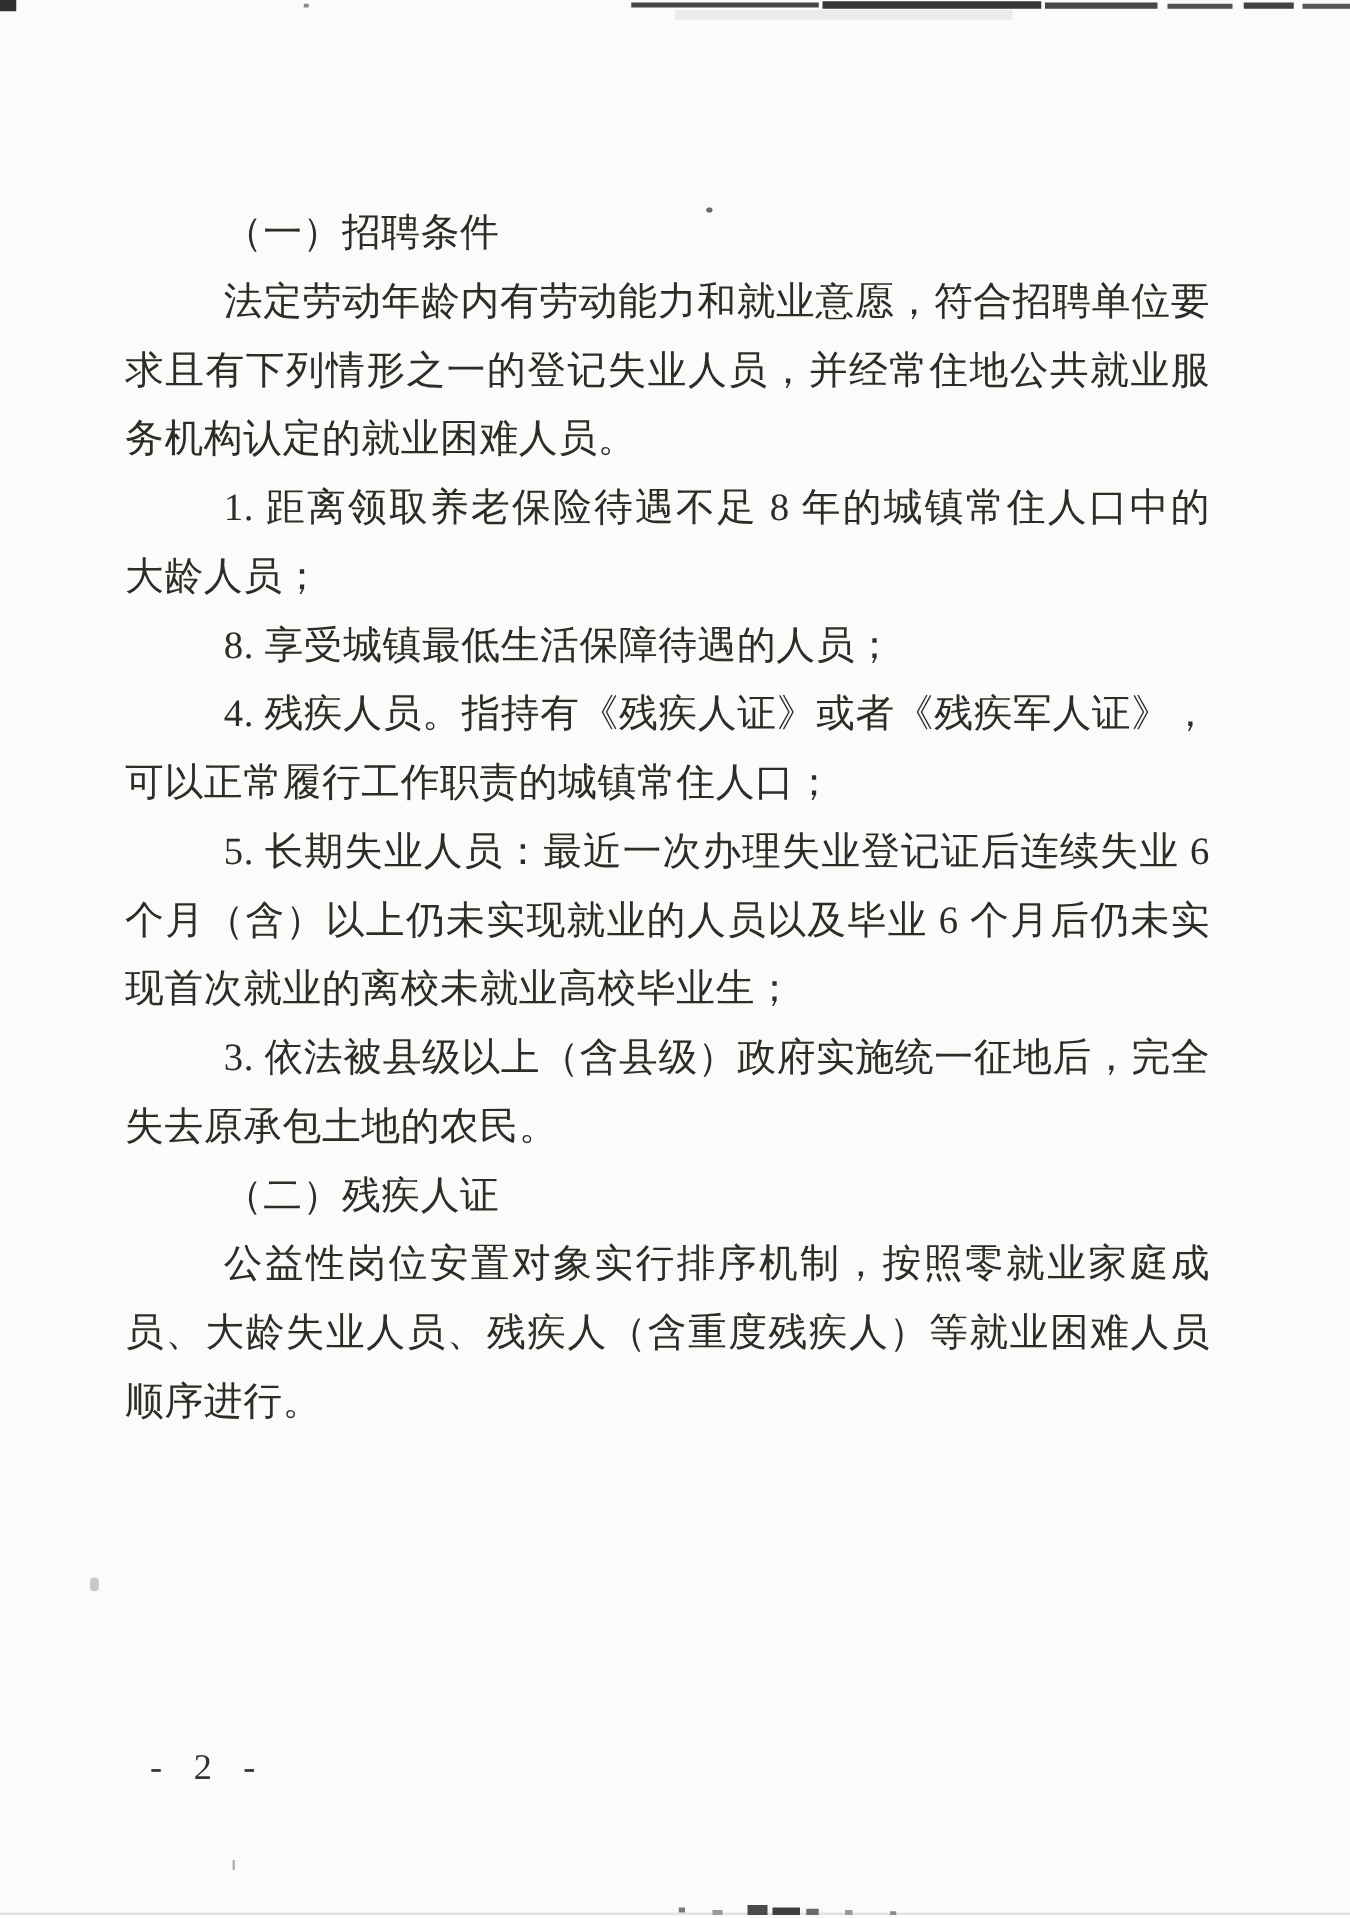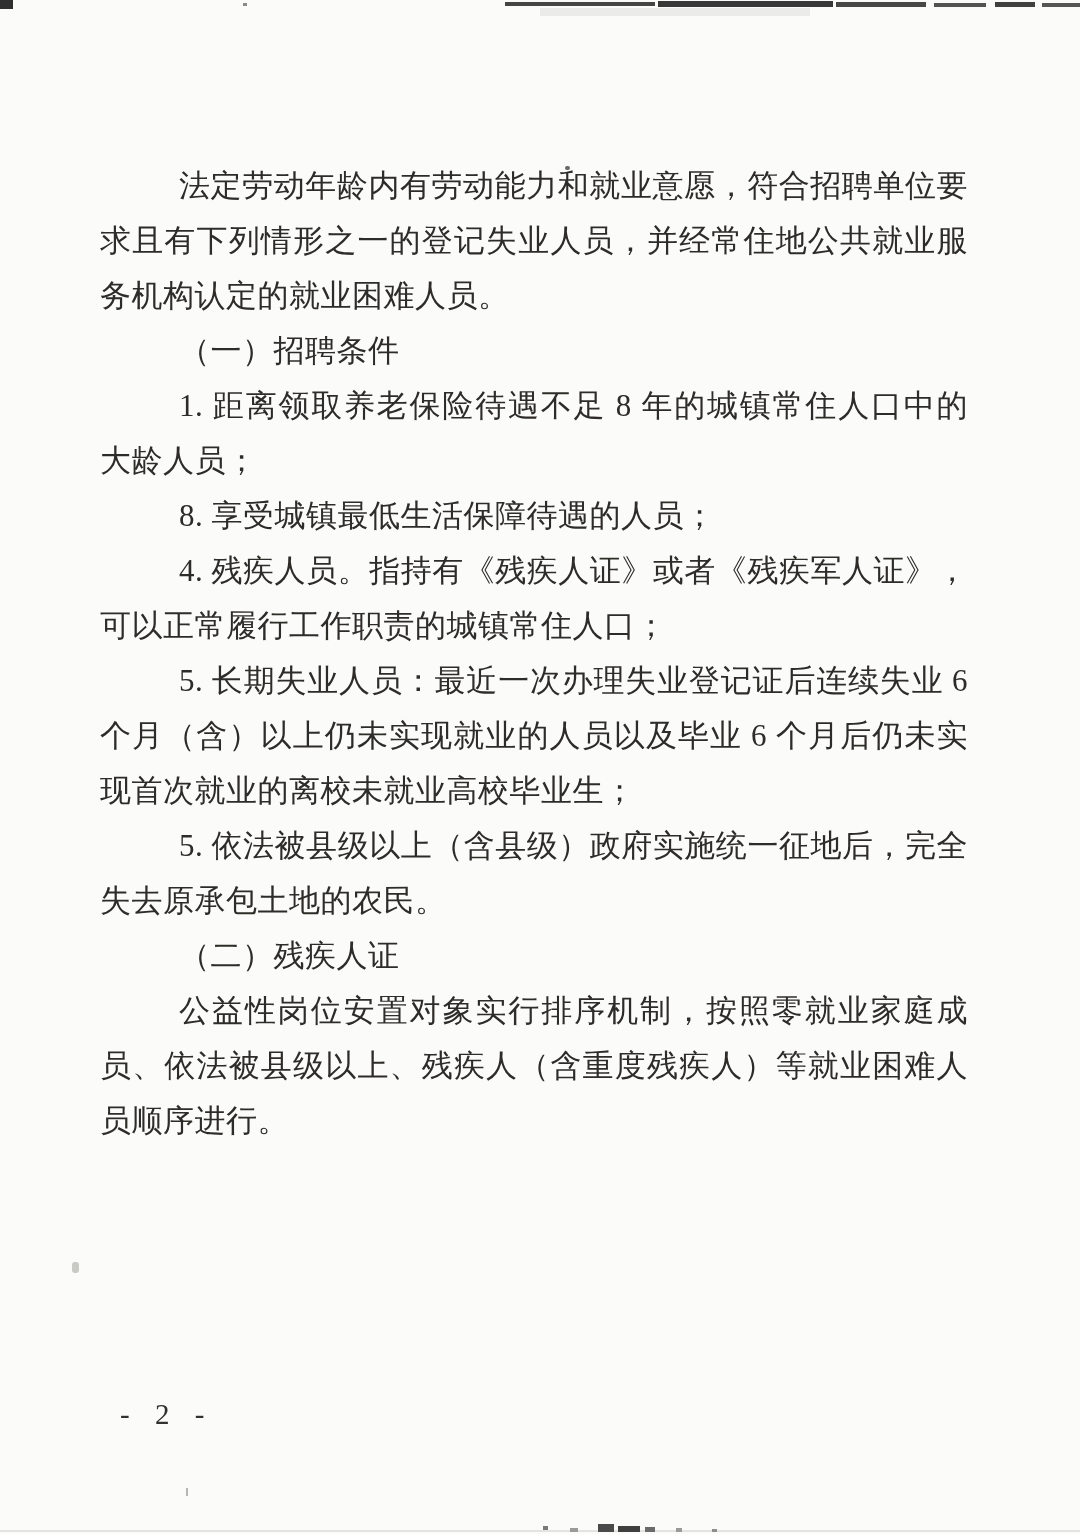--- a/index.html
+++ b/index.html
@@ -84,26 +84,26 @@
   <div class="artifact a-bline"></div>
   <div class="artifact a-b1"></div>
   <div class="artifact a-b2"></div>
   <div class="artifact a-b3"></div>
   <div class="artifact a-b4"></div>
   <div class="artifact a-b5"></div>
   <div class="artifact a-b6"></div>
   <div class="artifact a-b7"></div>
 
   <div class="doc-body">
+    <p>（一）招聘条件</p>
     <p>法定劳动年龄内有劳动能力和就业意愿，符合招聘单位要求且有下列情形之一的登记失业人员，并经常住地公共就业服务机构认定的就业困难人员。</p>
-    <p>（一）招聘条件</p>
     <p>1. 距离领取养老保险待遇不足 8 年的城镇常住人口中的大龄人员；</p>
     <p>8. 享受城镇最低生活保障待遇的人员；</p>
     <p>4. 残疾人员。指持有《残疾人证》或者《残疾军人证》，可以正常履行工作职责的城镇常住人口；</p>
     <p>5. 长期失业人员：最近一次办理失业登记证后连续失业 6 个月（含）以上仍未实现就业的人员以及毕业 6 个月后仍未实现首次就业的离校未就业高校毕业生；</p>
-    <p>5. 依法被县级以上（含县级）政府实施统一征地后，完全失去原承包土地的农民。</p>
+    <p>3. 依法被县级以上（含县级）政府实施统一征地后，完全失去原承包土地的农民。</p>
     <p>（二）残疾人证</p>
-    <p>公益性岗位安置对象实行排序机制，按照零就业家庭成员、依法被县级以上、残疾人（含重度残疾人）等就业困难人员顺序进行。</p>
+    <p>公益性岗位安置对象实行排序机制，按照零就业家庭成员、大龄失业人员、残疾人（含重度残疾人）等就业困难人员顺序进行。</p>
   </div>
 
   <div class="page-number">- 2 -</div>
 
 </div>
 
 </body></html>

